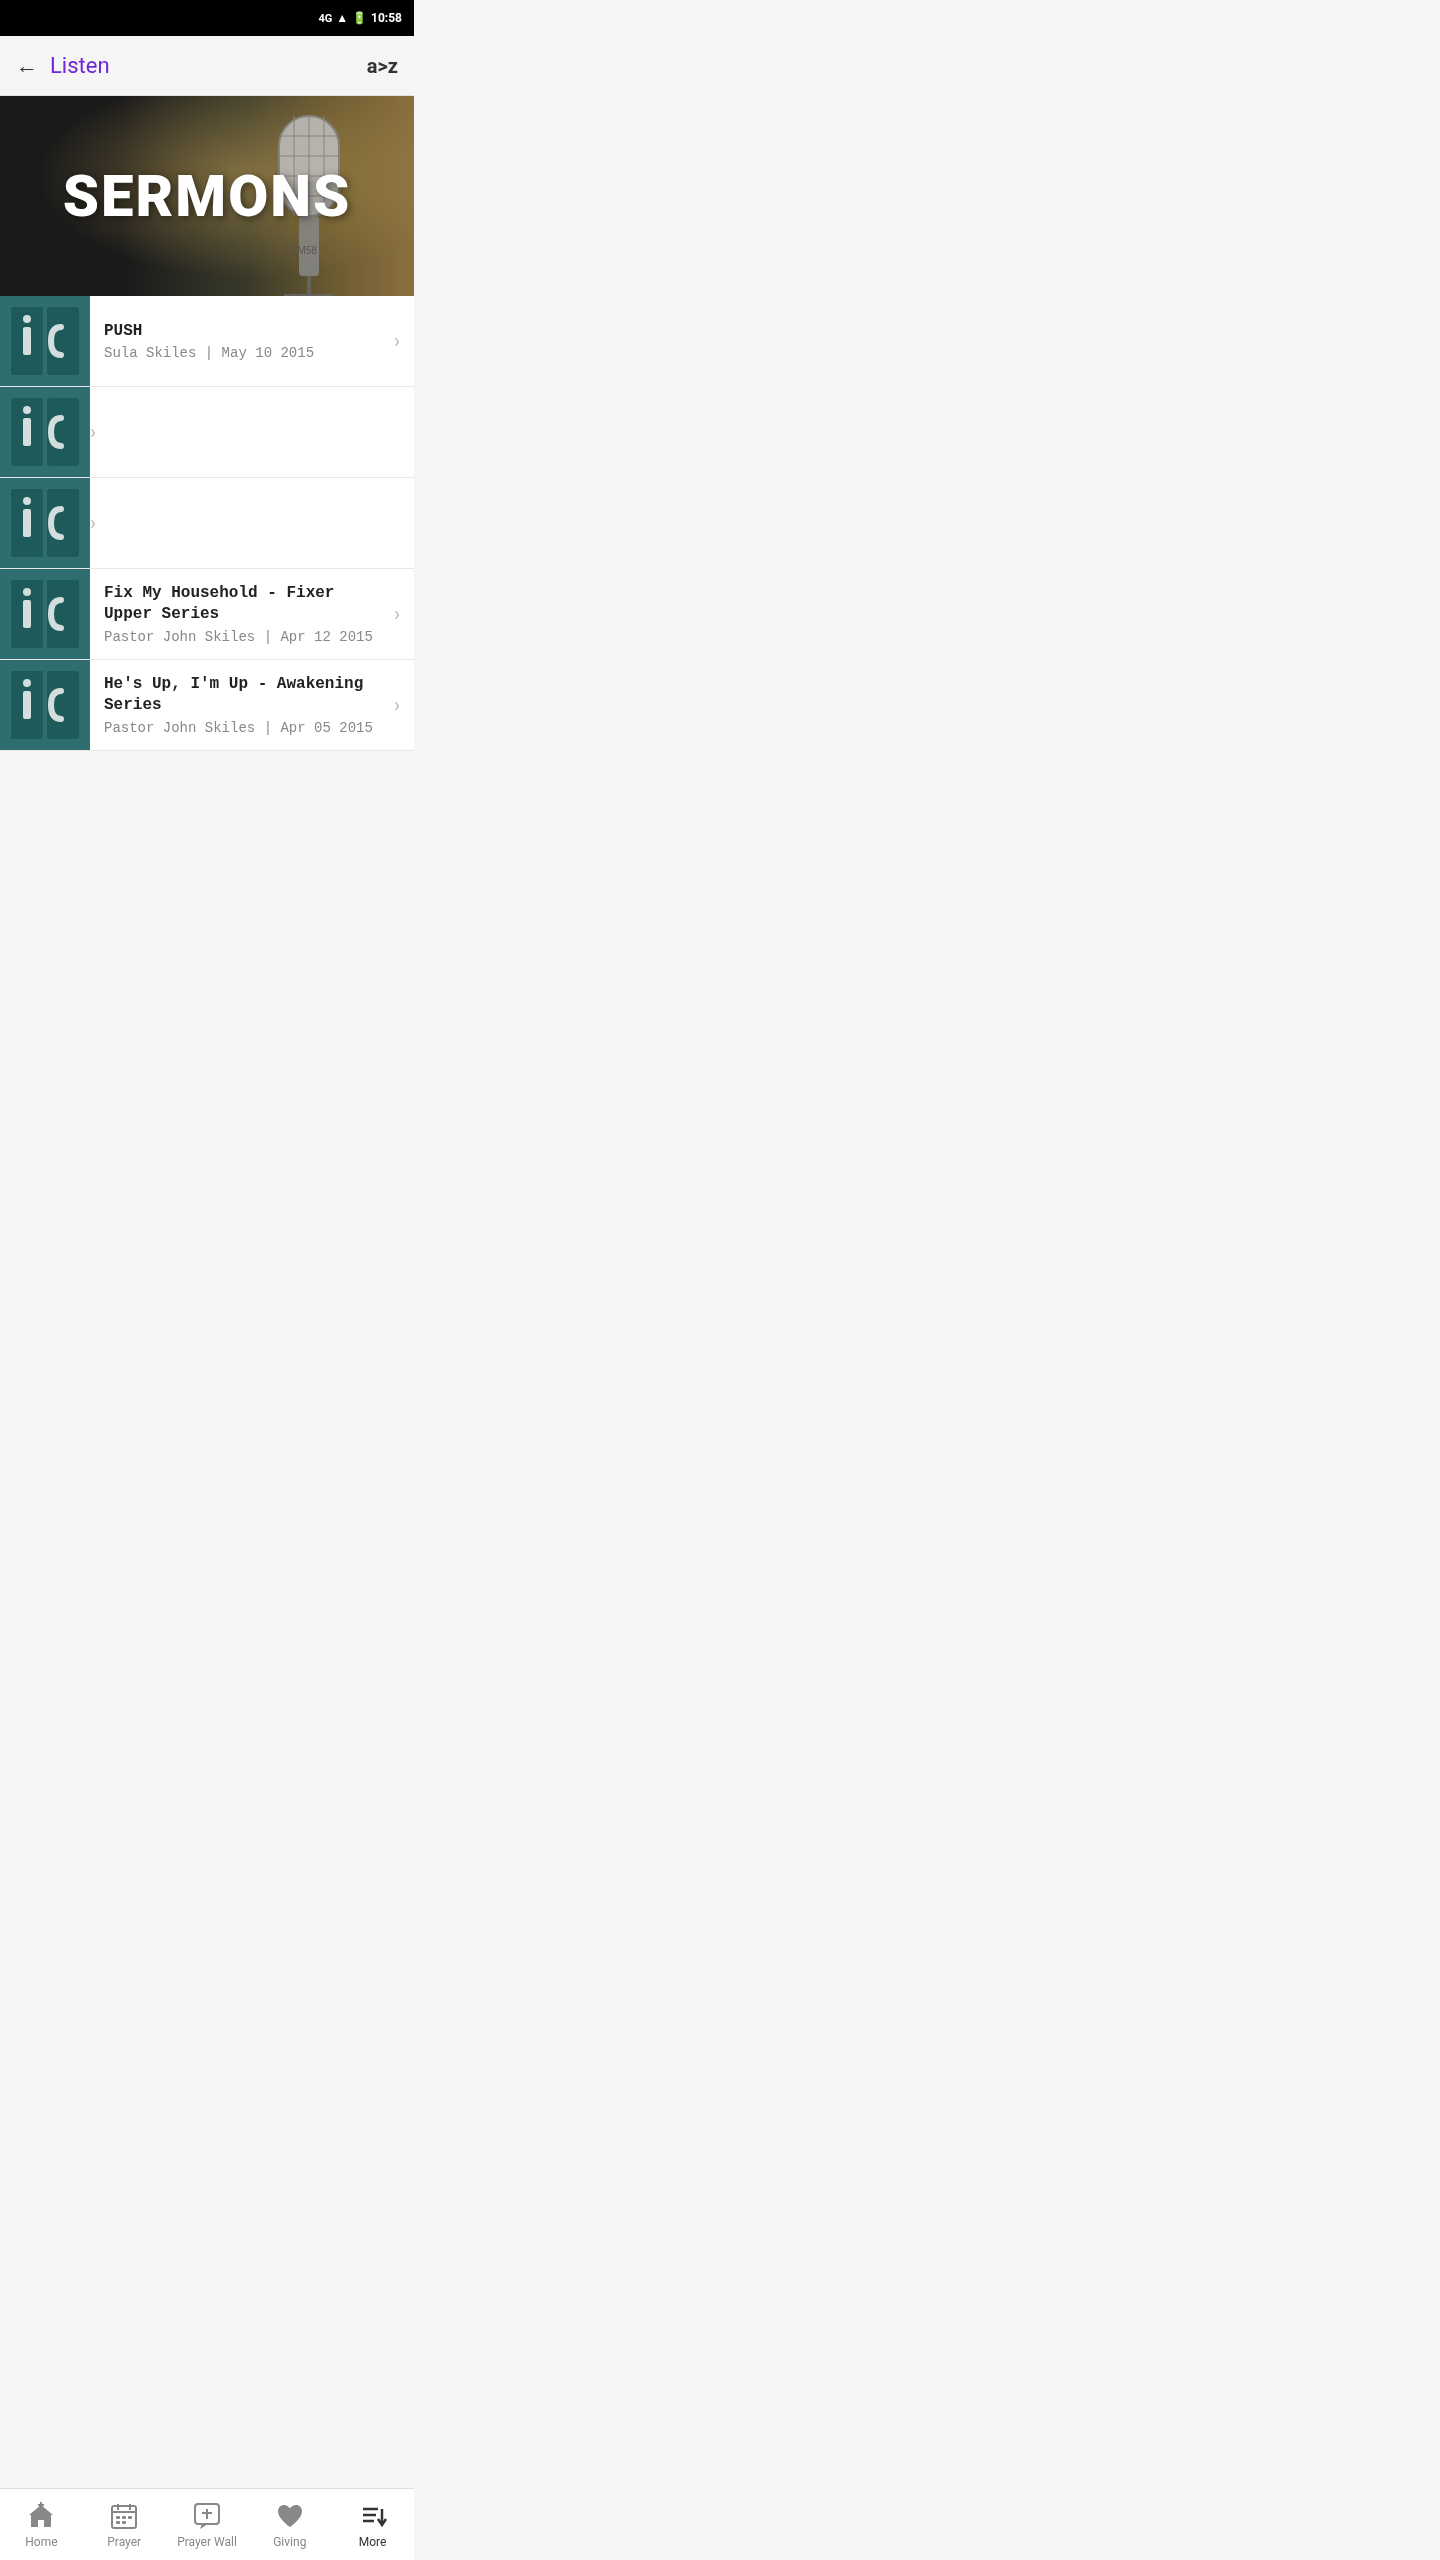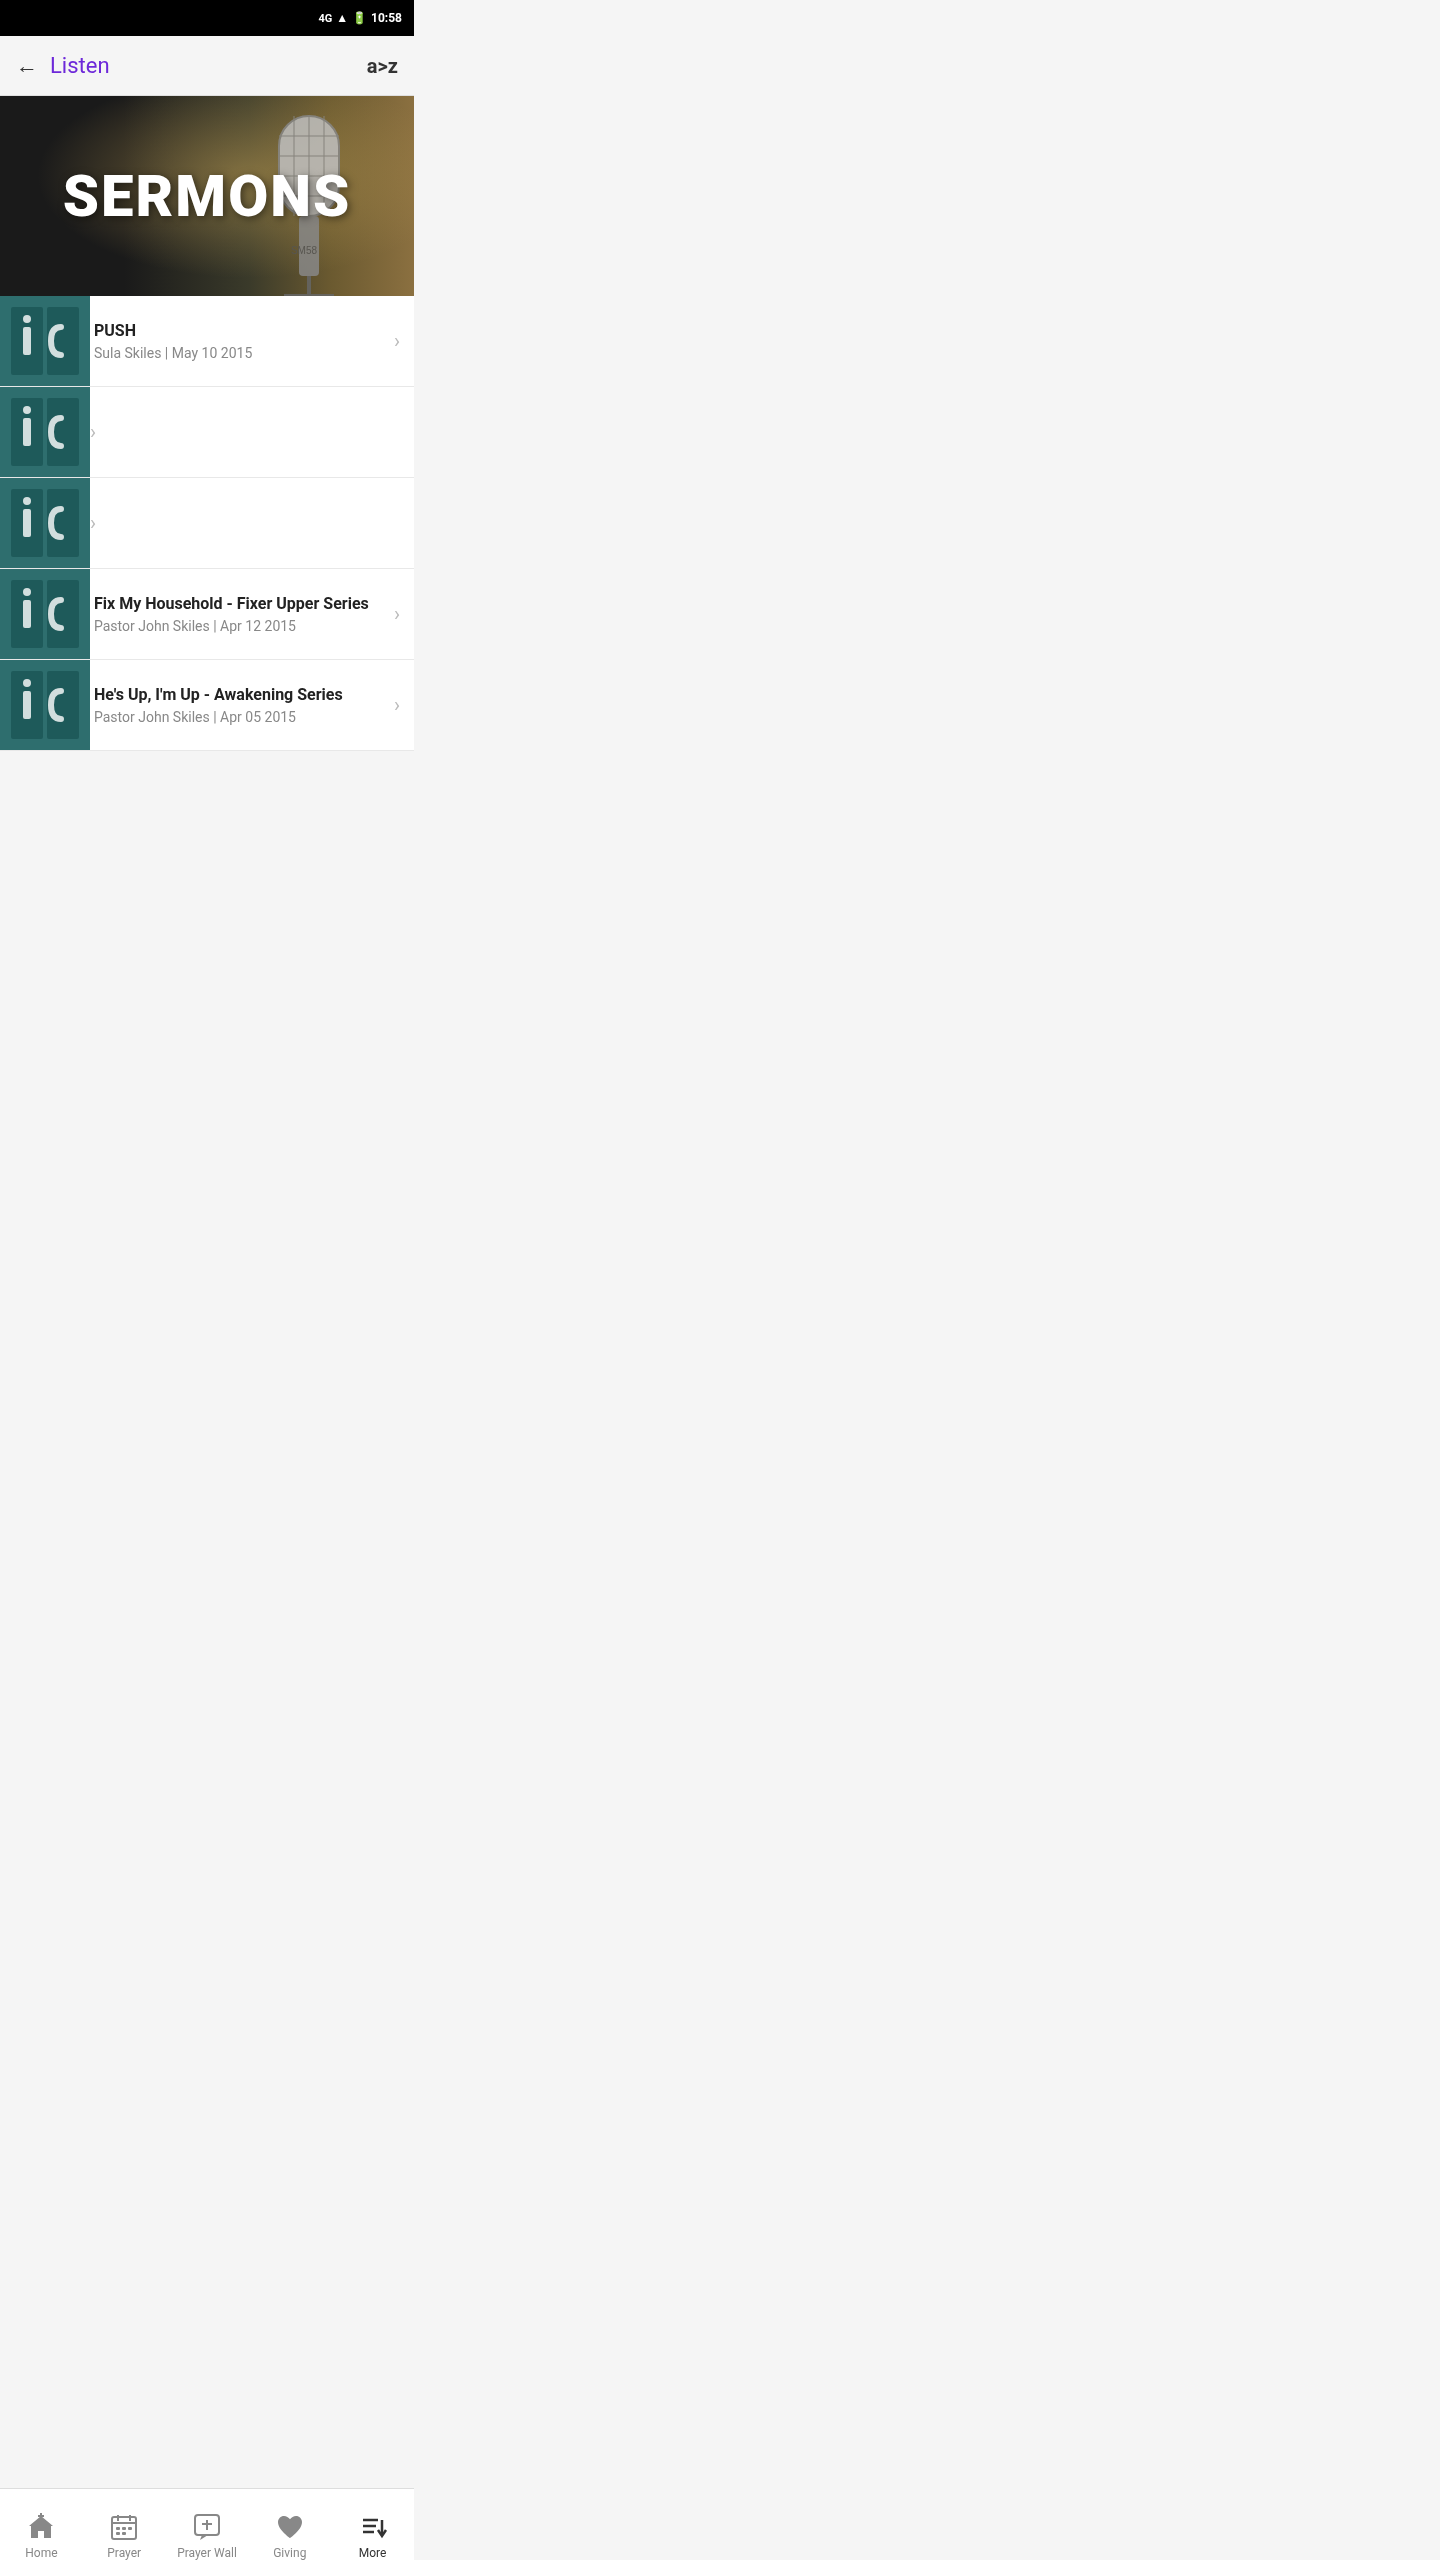--- a/index.html
+++ b/index.html
@@ -136,21 +136,22 @@
       justify-content: center;
     }
 
     .church-thumb svg {
       width: 72px;
       height: 72px;
     }
 
     .sermon-info {
       flex: 1;
-      padding: 12px 8px 12px 4px;
+      padding: 12px 8px 12px 14px;
+      font-family: Liberation Mono, monospace;
     }
 
     .sermon-title {
       font-size: 16px;
       font-weight: 700;
       color: #222;
       line-height: 1.3;
       margin-bottom: 4px;
     }
 
@@ -169,21 +170,20 @@
     
     .bottom-nav {
       position: fixed;
       bottom: 0;
       left: 0;
       width: 414px;
       background: #fff;
       border-top: 1px solid #ddd;
       display: flex;
       height: 72px;
-      align-items: flex-end;
     }
 
     .nav-item {
       flex: 1;
       display: flex;
       flex-direction: column;
       align-items: center;
       justify-content: center;
       cursor: pointer;
       gap: 4px;

